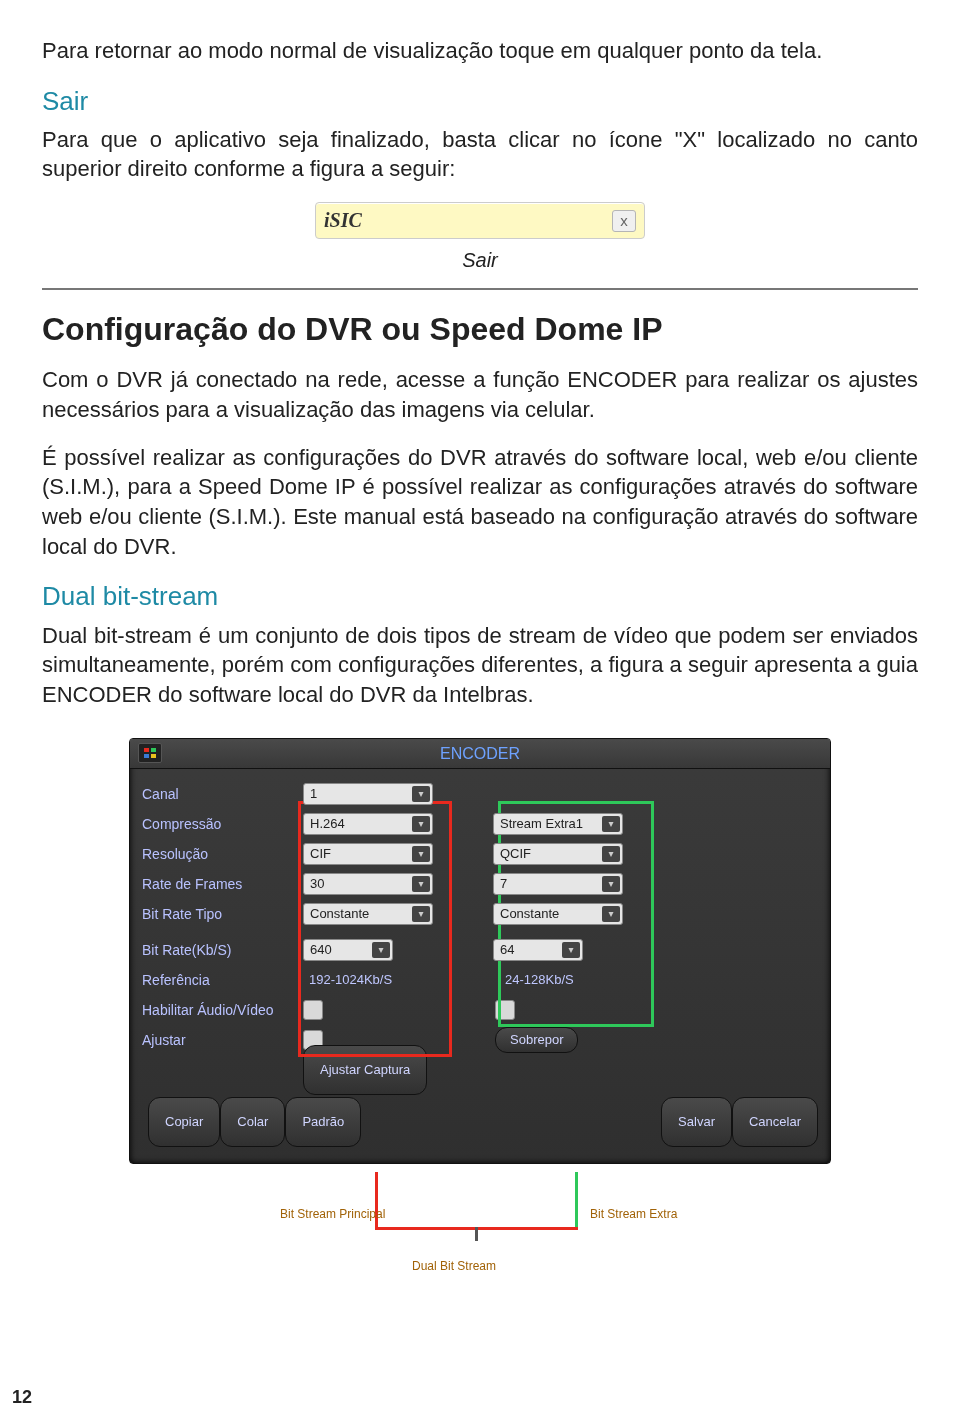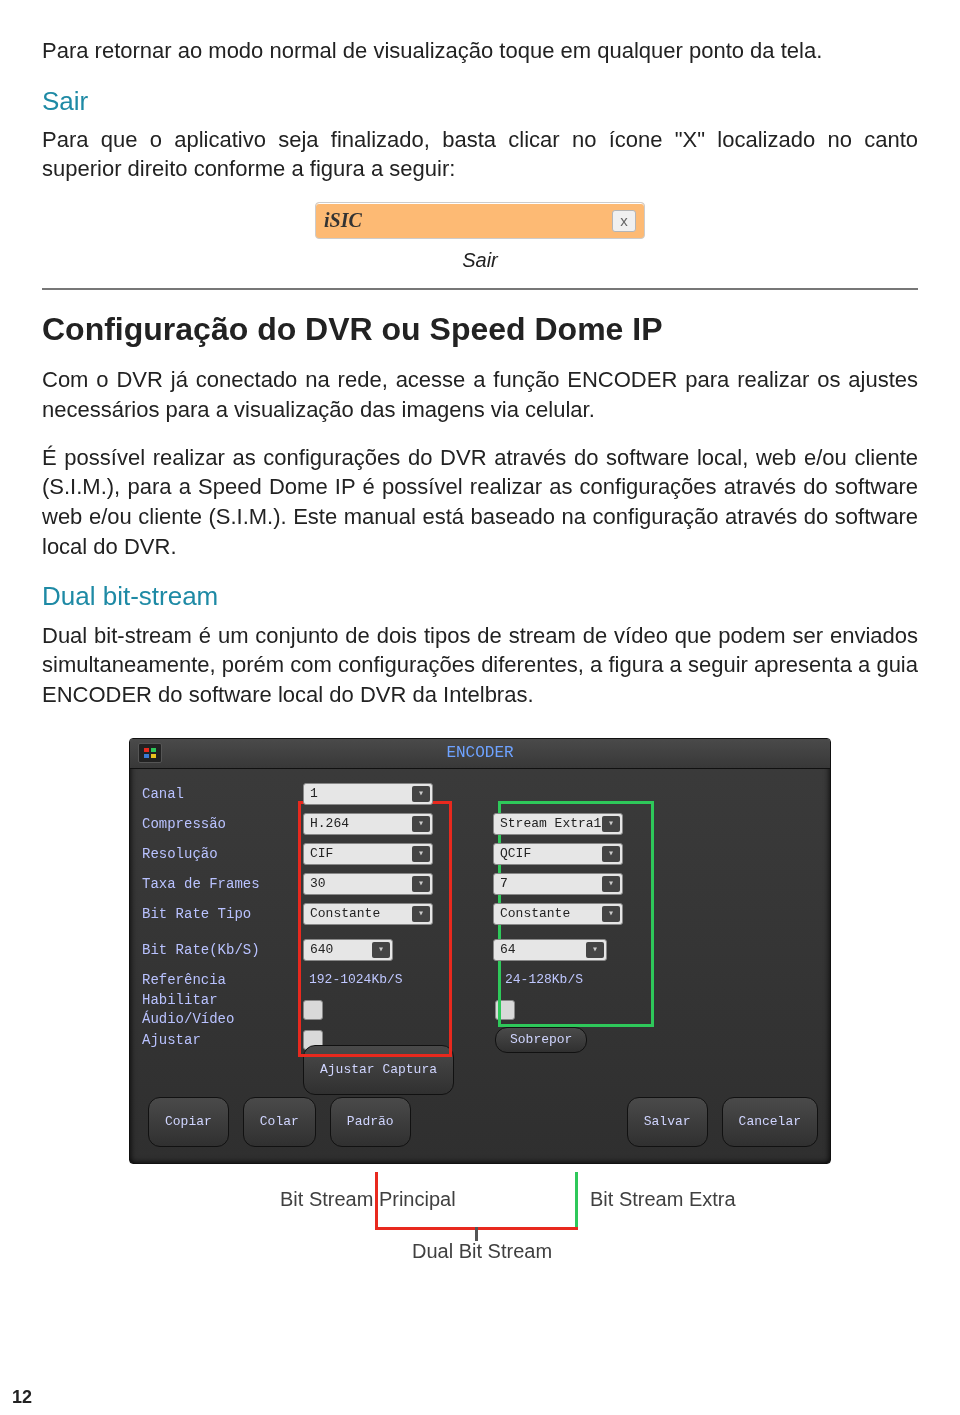--- a/index.html
+++ b/index.html
@@ -11,21 +11,21 @@
     width: 960px;
     box-sizing: border-box;
     font-size: 22px;
     line-height: 1.35;
   }
   .para { margin: 0 0 18px 0; text-align: justify; }
   h3.subhead { font-size: 26px; color: #1e8aa5; font-weight: normal; margin: 10px 0 6px 0; }
   .isic-bar {
     width: 330px;
     margin: 6px auto 8px auto;
-    background: #fdba74;
+    background: #fef9c3;
     border: 1px solid #ccc;
     border-radius: 4px;
     display: flex;
     align-items: center;
     padding: 4px 8px;
     box-sizing: border-box;
     box-shadow: inset 0 1px 0 #fff;
   }
   .isic-label { font-family: Georgia, serif; font-weight: bold; font-style: italic; font-size: 20px; color:#333; flex:1; }
   .isic-close {
@@ -38,21 +38,21 @@
   h2.section-title { font-size: 32px; font-weight: bold; color:#222; margin: 18px 0 14px 0; }
 
   
   .encoder {
     width: 700px;
     margin: 28px auto 8px auto;
     background: linear-gradient(#3b3b3b, #2f2f2f);
     border: 1px solid #111;
     border-radius: 4px;
     color: #cfd6ff;
-    font-family: Liberation Mono, monospace;
+    font-family: Liberation Sans, sans-serif;
     font-size: 14px;
     box-shadow: inset 0 0 6px #000;
   }
   .encoder-title {
     background: linear-gradient(#4a4a4a,#383838);
     color: #6ea2ff;
     font-size: 16px;
     text-align: center;
     padding: 4px 0;
     border-bottom: 1px solid #111;
@@ -82,32 +82,32 @@
   }
   .enc-static { width:130px; color:#bfc7ff; font-size:13px; padding-left:6px; }
   .gap-col { width:58px; }
   .enc-btn {
     height:24px; background:linear-gradient(#4a4a4a,#303030);
     border:1px solid #111; border-radius:12px; color:#d0d5ff;
     display:inline-flex; align-items:center; justify-content:center;
     font-size:13px; padding:12px 16px;
   }
   .enc-btn.small { padding:0 14px; }
-  .bottom-row { display:flex; gap:14px; padding:12px 0 4px 6px; }
+  .bottom-row { display:flex; padding:12px 0 4px 6px; }
   .spacer6 { height:6px; }
 
   .red-box {
     position:absolute; border:3px solid #e8291e; pointer-events:none;
   }
   .green-box {
     position:absolute; border:3px solid #2ec85a; pointer-events:none;
   }
 
   .legend-wrap { width:700px; margin: 0 auto; position:relative; height:90px; }
-  .legend-label { position:absolute; font-size:20px; color:#404040; }
+  .legend-label { position:absolute; font-size:12px; color:#a16207;margin-top:20px; }
   .red-stem { position:absolute; background:#e8291e; }
   .green-stem { position:absolute; background:#2ec85a; }
   .stem-join-h { position:absolute; height:3px; }
   .page-num { position:absolute; left:12px; bottom:6px; font-size:18px; font-weight:bold; color:#222; }
 </style>
 </head>
 <body>
 
 <p class="para">Para retornar ao modo normal de visualização toque em qualquer ponto da tela.</p>
 
@@ -171,21 +171,21 @@
           <span>CIF</span>
           <span class="drop-arrow">▾</span>
         </div>
       <div class="gap-col"></div>
       <div class="enc-select">
           <span>QCIF</span>
           <span class="drop-arrow">▾</span>
         </div>
     </div>
     <div class="enc-row">
-      <div class="enc-label">Taxa de Frames</div>
+      <div class="enc-label">Rate de Frames</div>
       <div class="enc-select">
           <span>30</span>
           <span class="drop-arrow">▾</span>
         </div>
       <div class="gap-col"></div>
       <div class="enc-select">
           <span>7</span>
           <span class="drop-arrow">▾</span>
         </div>
     </div>
@@ -202,21 +202,21 @@
         </div>
     </div>
     <div class="spacer6"></div>
     <div class="enc-row">
       <div class="enc-label">Bit Rate(Kb/S)</div>
       <div class="enc-select" style="width:90px">
           <span>640</span>
           <span class="drop-arrow">▾</span>
         </div>
       <div style="width:98px"></div>
-      <div class="enc-select" style="width:114px">
+      <div class="enc-select" style="width:90px">
           <span>64</span>
           <span class="drop-arrow">▾</span>
         </div>
     </div>
     <div class="enc-row">
       <div class="enc-label">Referência</div>
       <div class="enc-static">192-1024Kb/S</div>
       <div class="gap-col"></div>
       <div class="enc-static">24-128Kb/S</div>
     </div>

